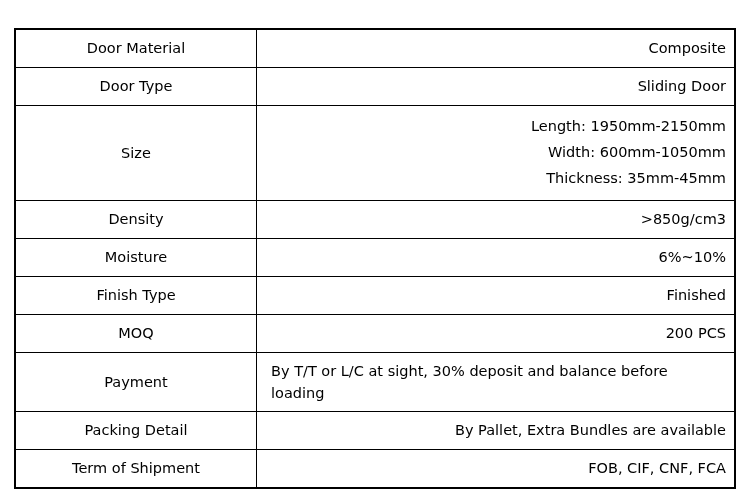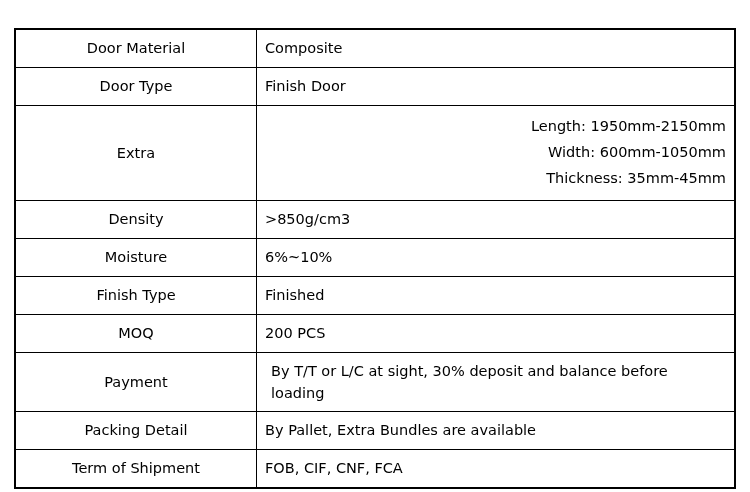--- a/index.html
+++ b/index.html
@@ -32,21 +32,21 @@
     font-size: 14.5px;
     line-height: 1.55;
     padding: 4px 8px;
     vertical-align: middle;
   }
   td.label {
     width: 224px;
     text-align: center;
   }
   td.value {
-    text-align: left;
+    text-align: right;
   }
   td.value.left {
     text-align: left;
     padding-left: 14px;
     padding-right: 16px;
     border-radius: 27px;
   }
   td.size-cell {
     text-align: right;
     padding-top: 8px;
@@ -71,24 +71,24 @@
 
 <div class="sheet">
   <table class="spec">
     <tbody>
       <tr class="row-default">
         <td class="label">Door Material</td>
         <td class="value">Composite</td>
       </tr>
       <tr class="row-default">
         <td class="label">Door Type</td>
-        <td class="value">Finish Door</td>
+        <td class="value">Sliding Door</td>
       </tr>
       <tr>
-        <td class="label tall">Extra</td>
+        <td class="label tall">Size</td>
         <td class="size-cell tall">
           <span class="line">Length: 1950mm-2150mm</span>
           <span class="line">Width: 600mm-1050mm</span>
           <span class="line">Thickness: 35mm-45mm</span>
         </td>
       </tr>
       <tr class="row-default">
         <td class="label">Density</td>
         <td class="value">&gt;850g/cm3</td>
       </tr>

